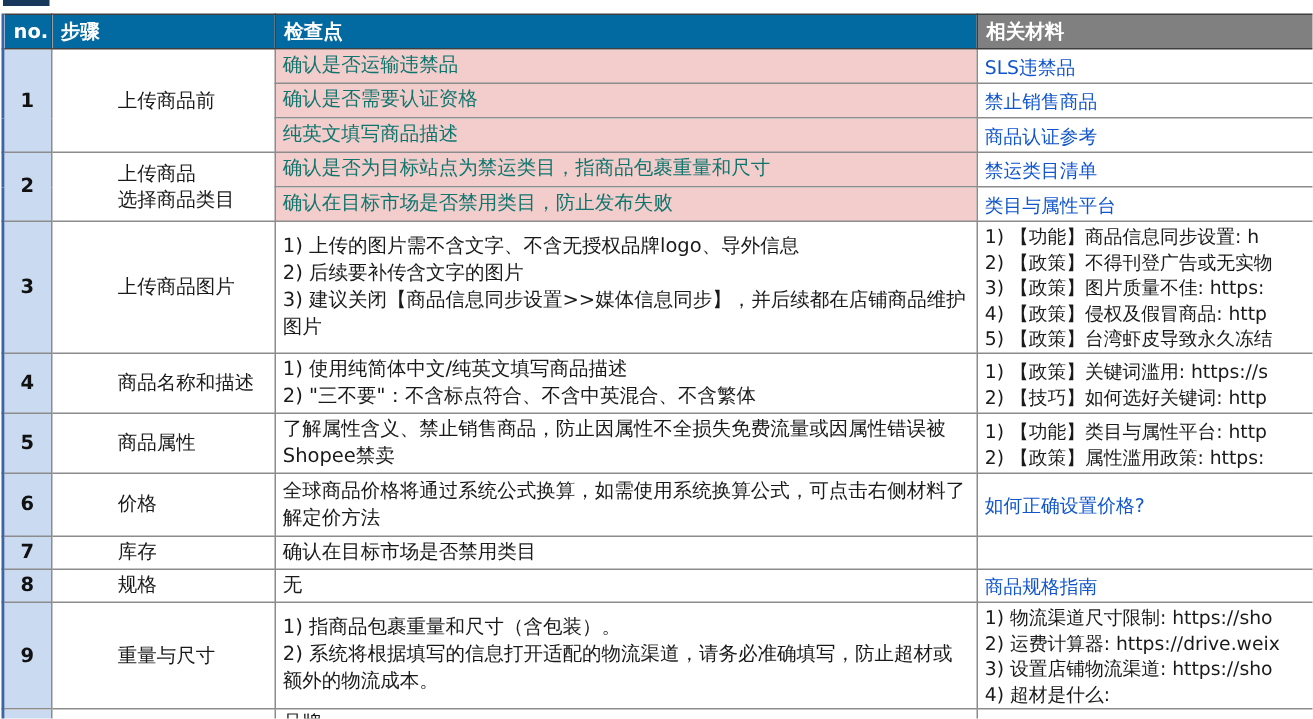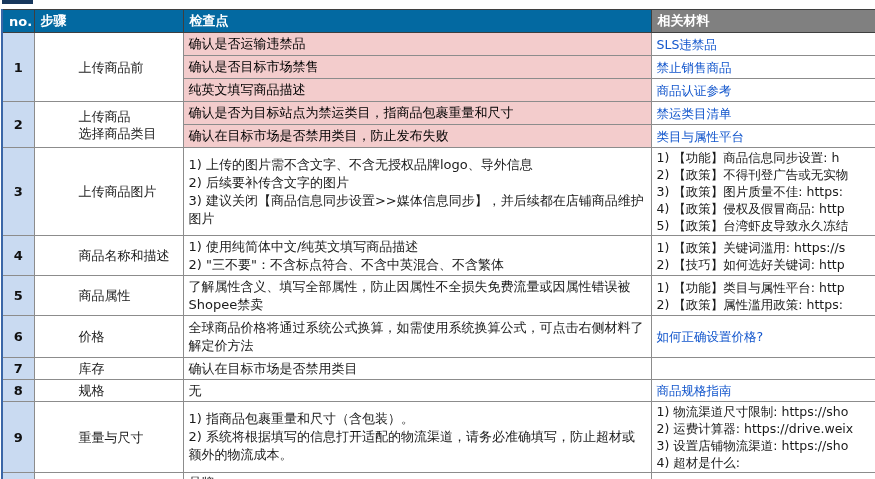--- a/index.html
+++ b/index.html
@@ -25,21 +25,21 @@
   th{
     background:#0369a1;color:#ffffff;font-weight:bold;text-align:left;
     border-color:#3f3f3f;height:20px;padding:1px 6px;
   }
   th.mat-h{background:#808080;}
   td.no{
     background:#c9daf1;text-align:center;font-weight:bold;color:#111;
   }
   td.step{background:#ffffff;line-height:17px;padding-left:44px;}
   td.cp{line-height:18px;}
-  td.warn{background:#f3cccc;color:#000000;margin-top:48px;}
+  td.warn{background:#f3cccc;color:#0f766e;margin-top:48px;}
   td.mat{font-size:12.5px;line-height:17px;white-space:nowrap;}
   td.mat div{white-space:nowrap;}
   a.lnk{color:#1155cc;cursor:pointer;font-size:12.5px;}
   .h23{height:23px;} .h88{height:88px;} .h40{height:40px;} .h42{height:42px;}
   .h22{height:22px;} .h71{height:71px;}
   b{font-weight:normal;}
 </style>
 </head>
 <body>
 
@@ -61,21 +61,21 @@
     <th class="mat-h">相关材料</th>
   </tr>
 
   <tr class="grp h23">
     <td class="no" rowspan="3">1</td>
     <td class="step" rowspan="3">上传商品前</td>
     <td class="cp warn">确认是否运输违禁品</td>
     <td class="mat"><a class="lnk">SLS违禁品</a></td>
   </tr>
   <tr class="h23">
-    <td class="cp warn">确认是否目标市场禁售</td>
+    <td class="cp warn">确认是否需要认证资格</td>
     <td class="mat"><a class="lnk">禁止销售商品</a></td>
   </tr>
   <tr class="h23">
     <td class="cp warn">纯英文填写商品描述</td>
     <td class="mat"><a class="lnk">商品认证参考</a></td>
   </tr>
 
   <tr class="grp h23">
     <td class="no" rowspan="2">2</td>
     <td class="step" rowspan="2">
@@ -116,21 +116,21 @@
     </td>
     <td class="mat">
       <div>1) 【政策】关键词滥用: https://s</div>
       <div>2) 【技巧】如何选好关键词: http</div>
     </td>
   </tr>
 
   <tr class="grp h40">
     <td class="no">5</td>
     <td class="step">商品属性</td>
-    <td class="cp">了解属性含义、填写全部属性，防止因属性不全损失免费流量或因属性错误被Shopee禁卖</td>
+    <td class="cp">了解属性含义、禁止销售商品，防止因属性不全损失免费流量或因属性错误被Shopee禁卖</td>
     <td class="mat">
       <div>1) 【功能】类目与属性平台: http</div>
       <div>2) 【政策】属性滥用政策: https:</div>
     </td>
   </tr>
 
   <tr class="grp h42">
     <td class="no">6</td>
     <td class="step">价格</td>
     <td class="cp">全球商品价格将通过系统公式换算，如需使用系统换算公式，可点击右侧材料了解定价方法</td>

